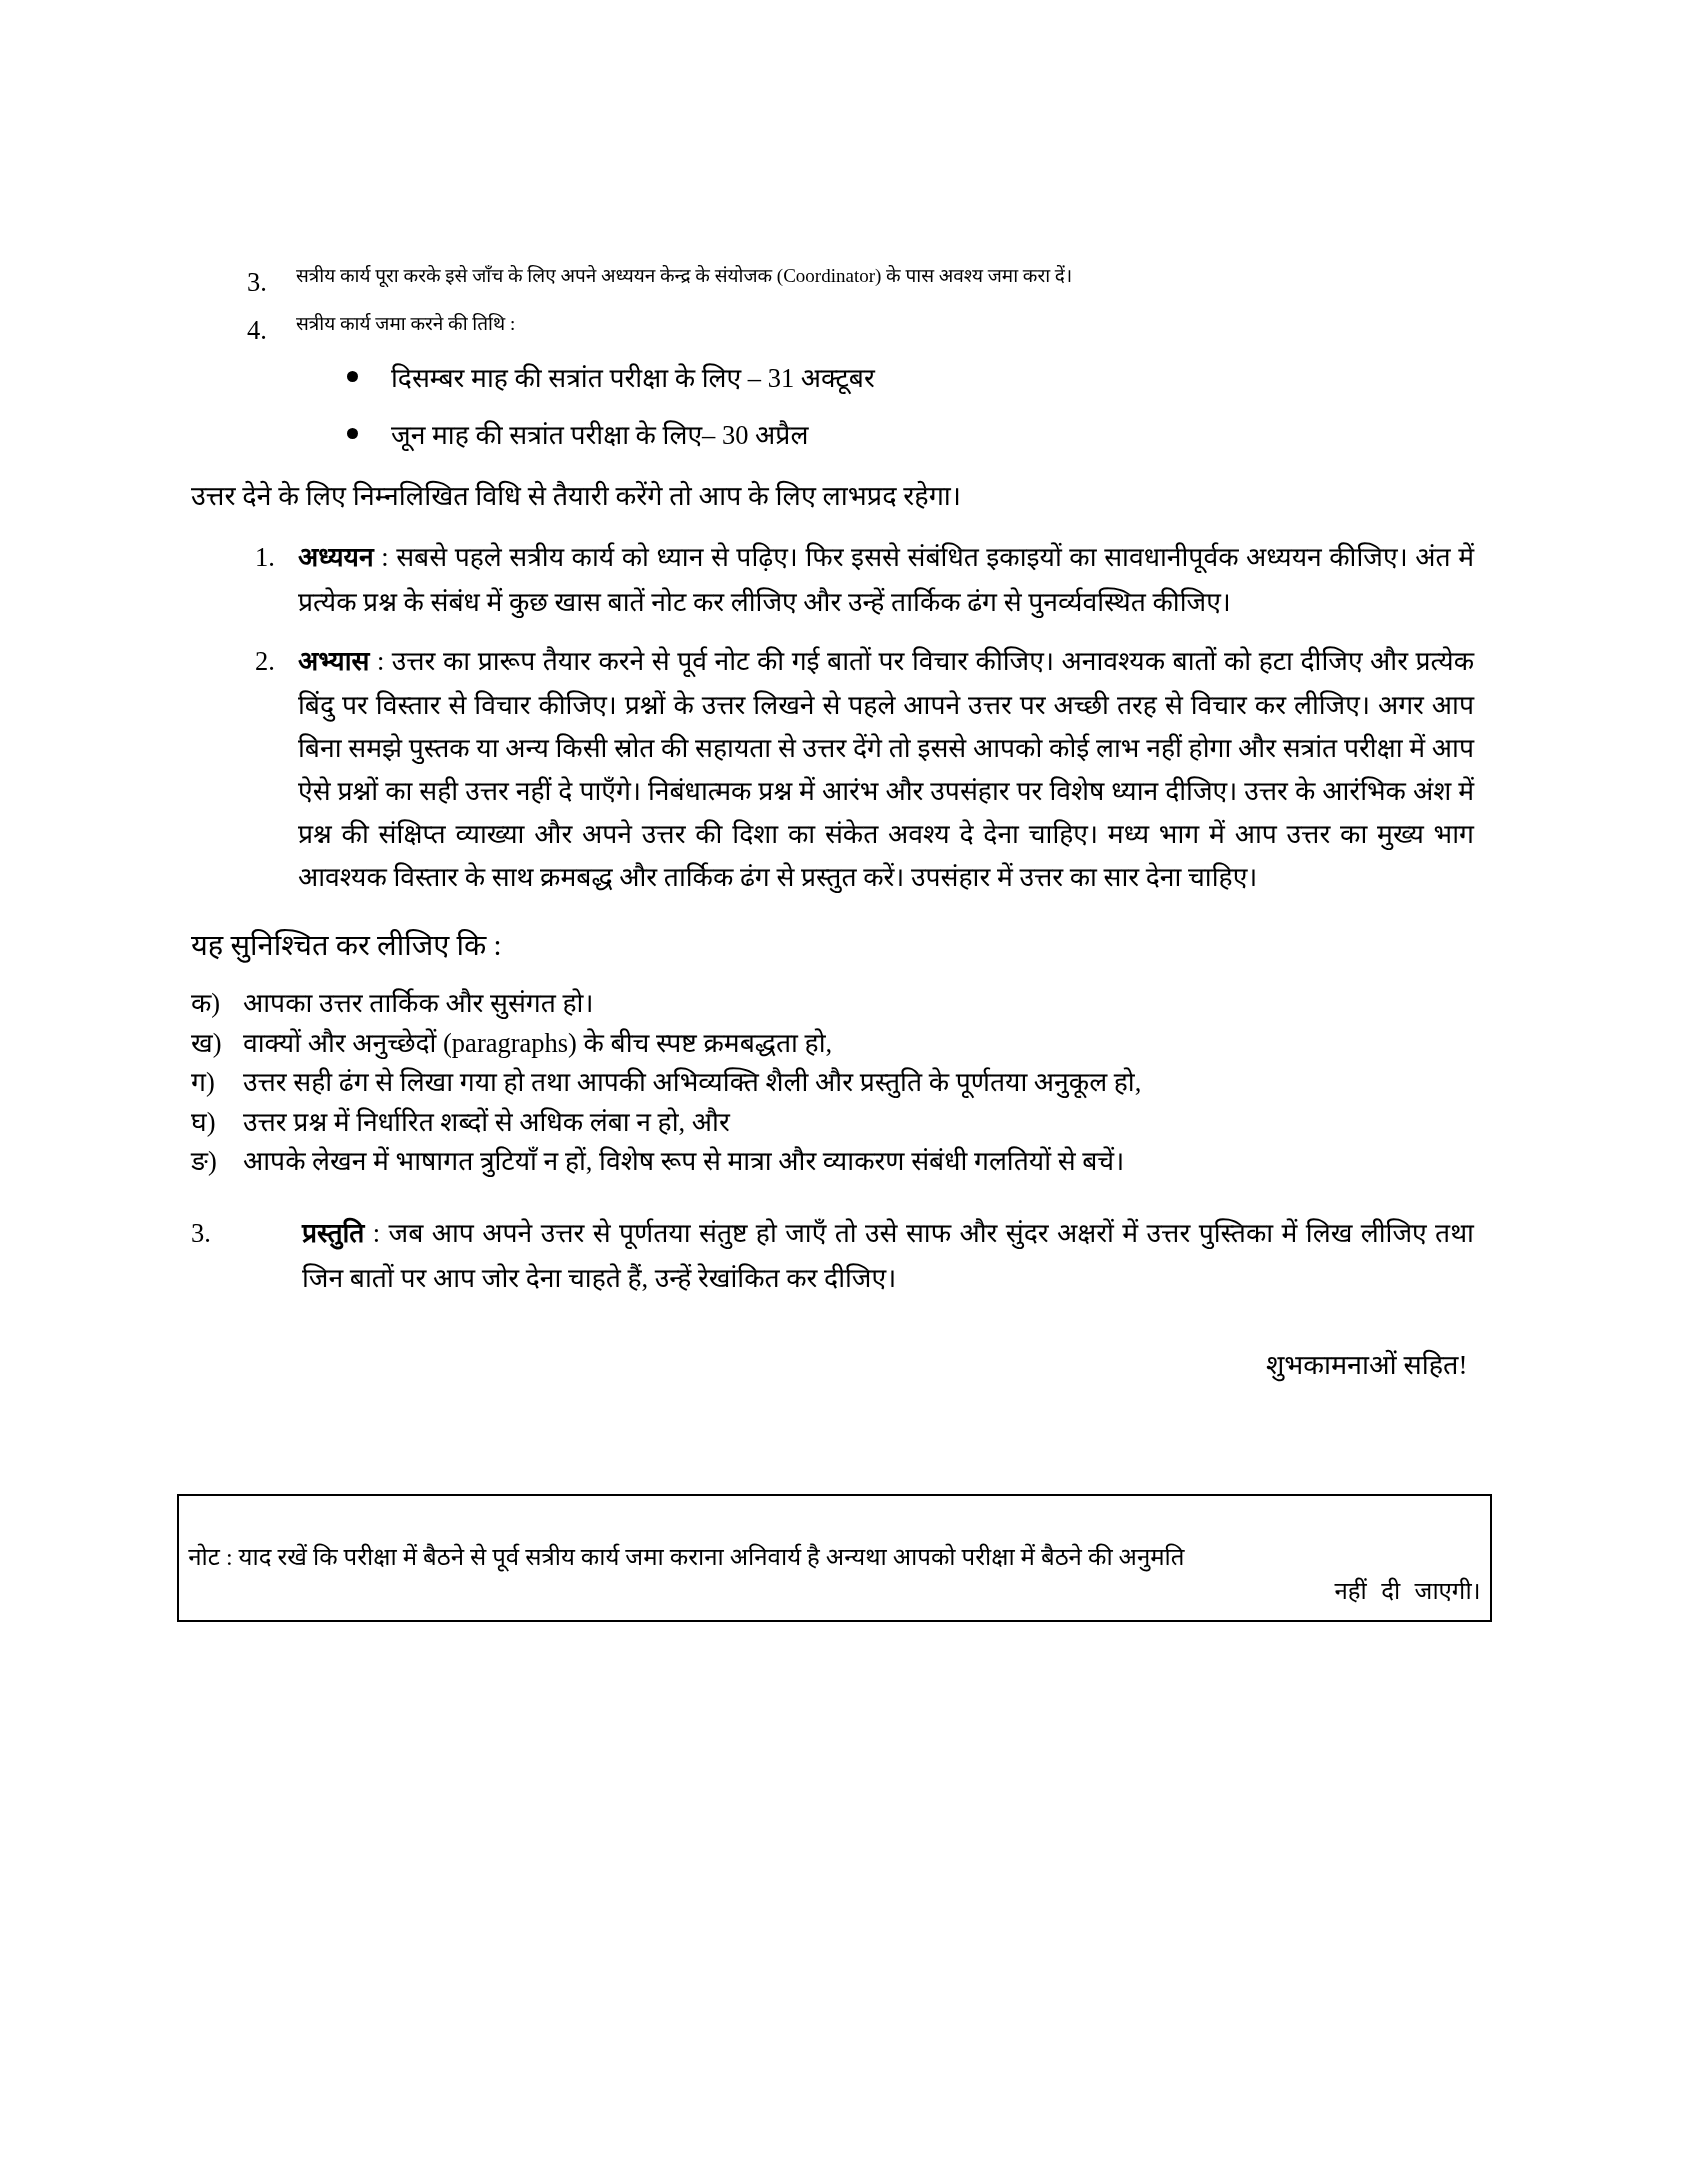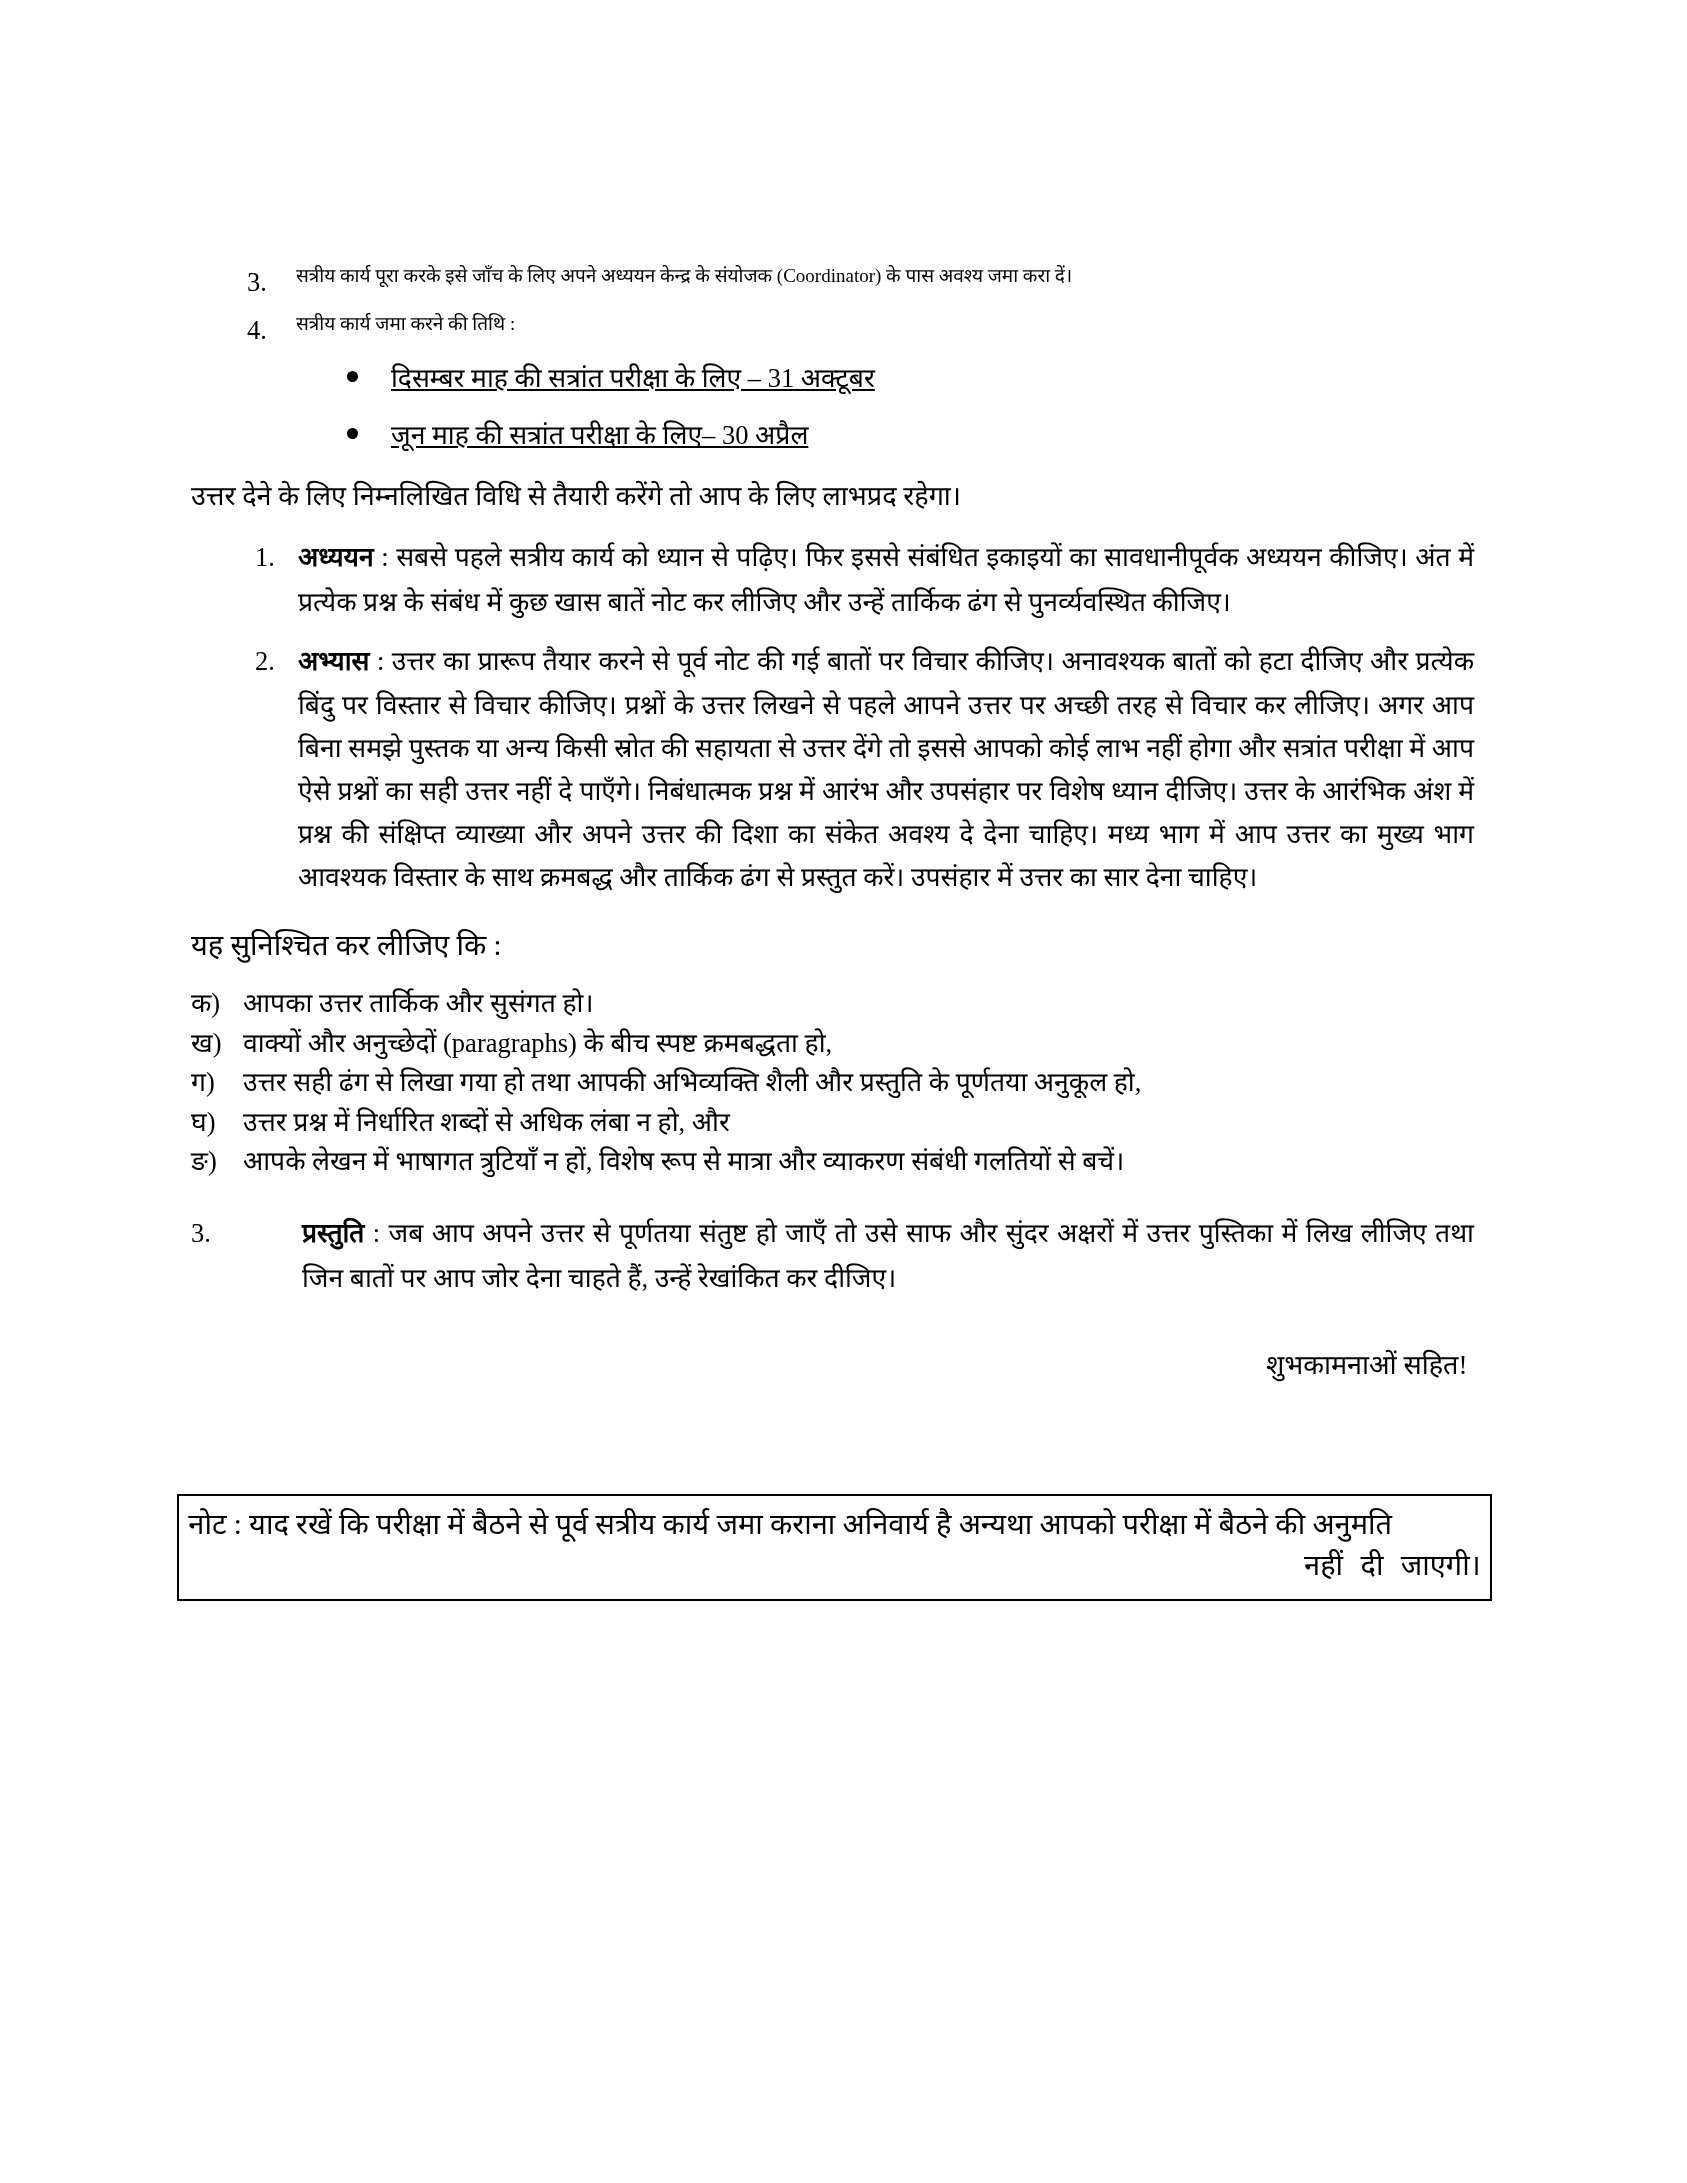--- a/index.html
+++ b/index.html
@@ -49,21 +49,20 @@
     font-size: 19px;
     line-height: 1.62;
     text-align: justify;
   }
   .num-item.loose > .body { text-align: center; }
 
   
   .bullets {
     margin-top: 6px;
     margin-left: 156px;
-    text-decoration: underline;
   }
   .bullet-row {
     position: relative;
     padding-left: 44px;
     font-size: 26.5px;
     line-height: 1.62;
     margin-bottom: 14.6px;
   }
   .bullet-row .dot {
     position: absolute;
@@ -160,24 +159,25 @@
     left: 177px;
     top: 1494px;
     width: 1315px;
     border: 2px solid #000;
     box-sizing: border-box;
     padding: 6.6px 9.3px 9.3px 9.3px;
   }
   .note-inner {
     position: relative;
     padding-left: 0;
-    font-size: 29px;
+    font-size: 24px;
     line-height: 1.5;
     text-align: justify;
     text-justify: inter-word;
+    margin-top: 36px;
   }
   .note-line2 {
     display: block;
     padding-left: 53px;
     text-align: right;
     font-family: Liberation Mono, monospace;
   }
 </style>
 </head>
 <body>

